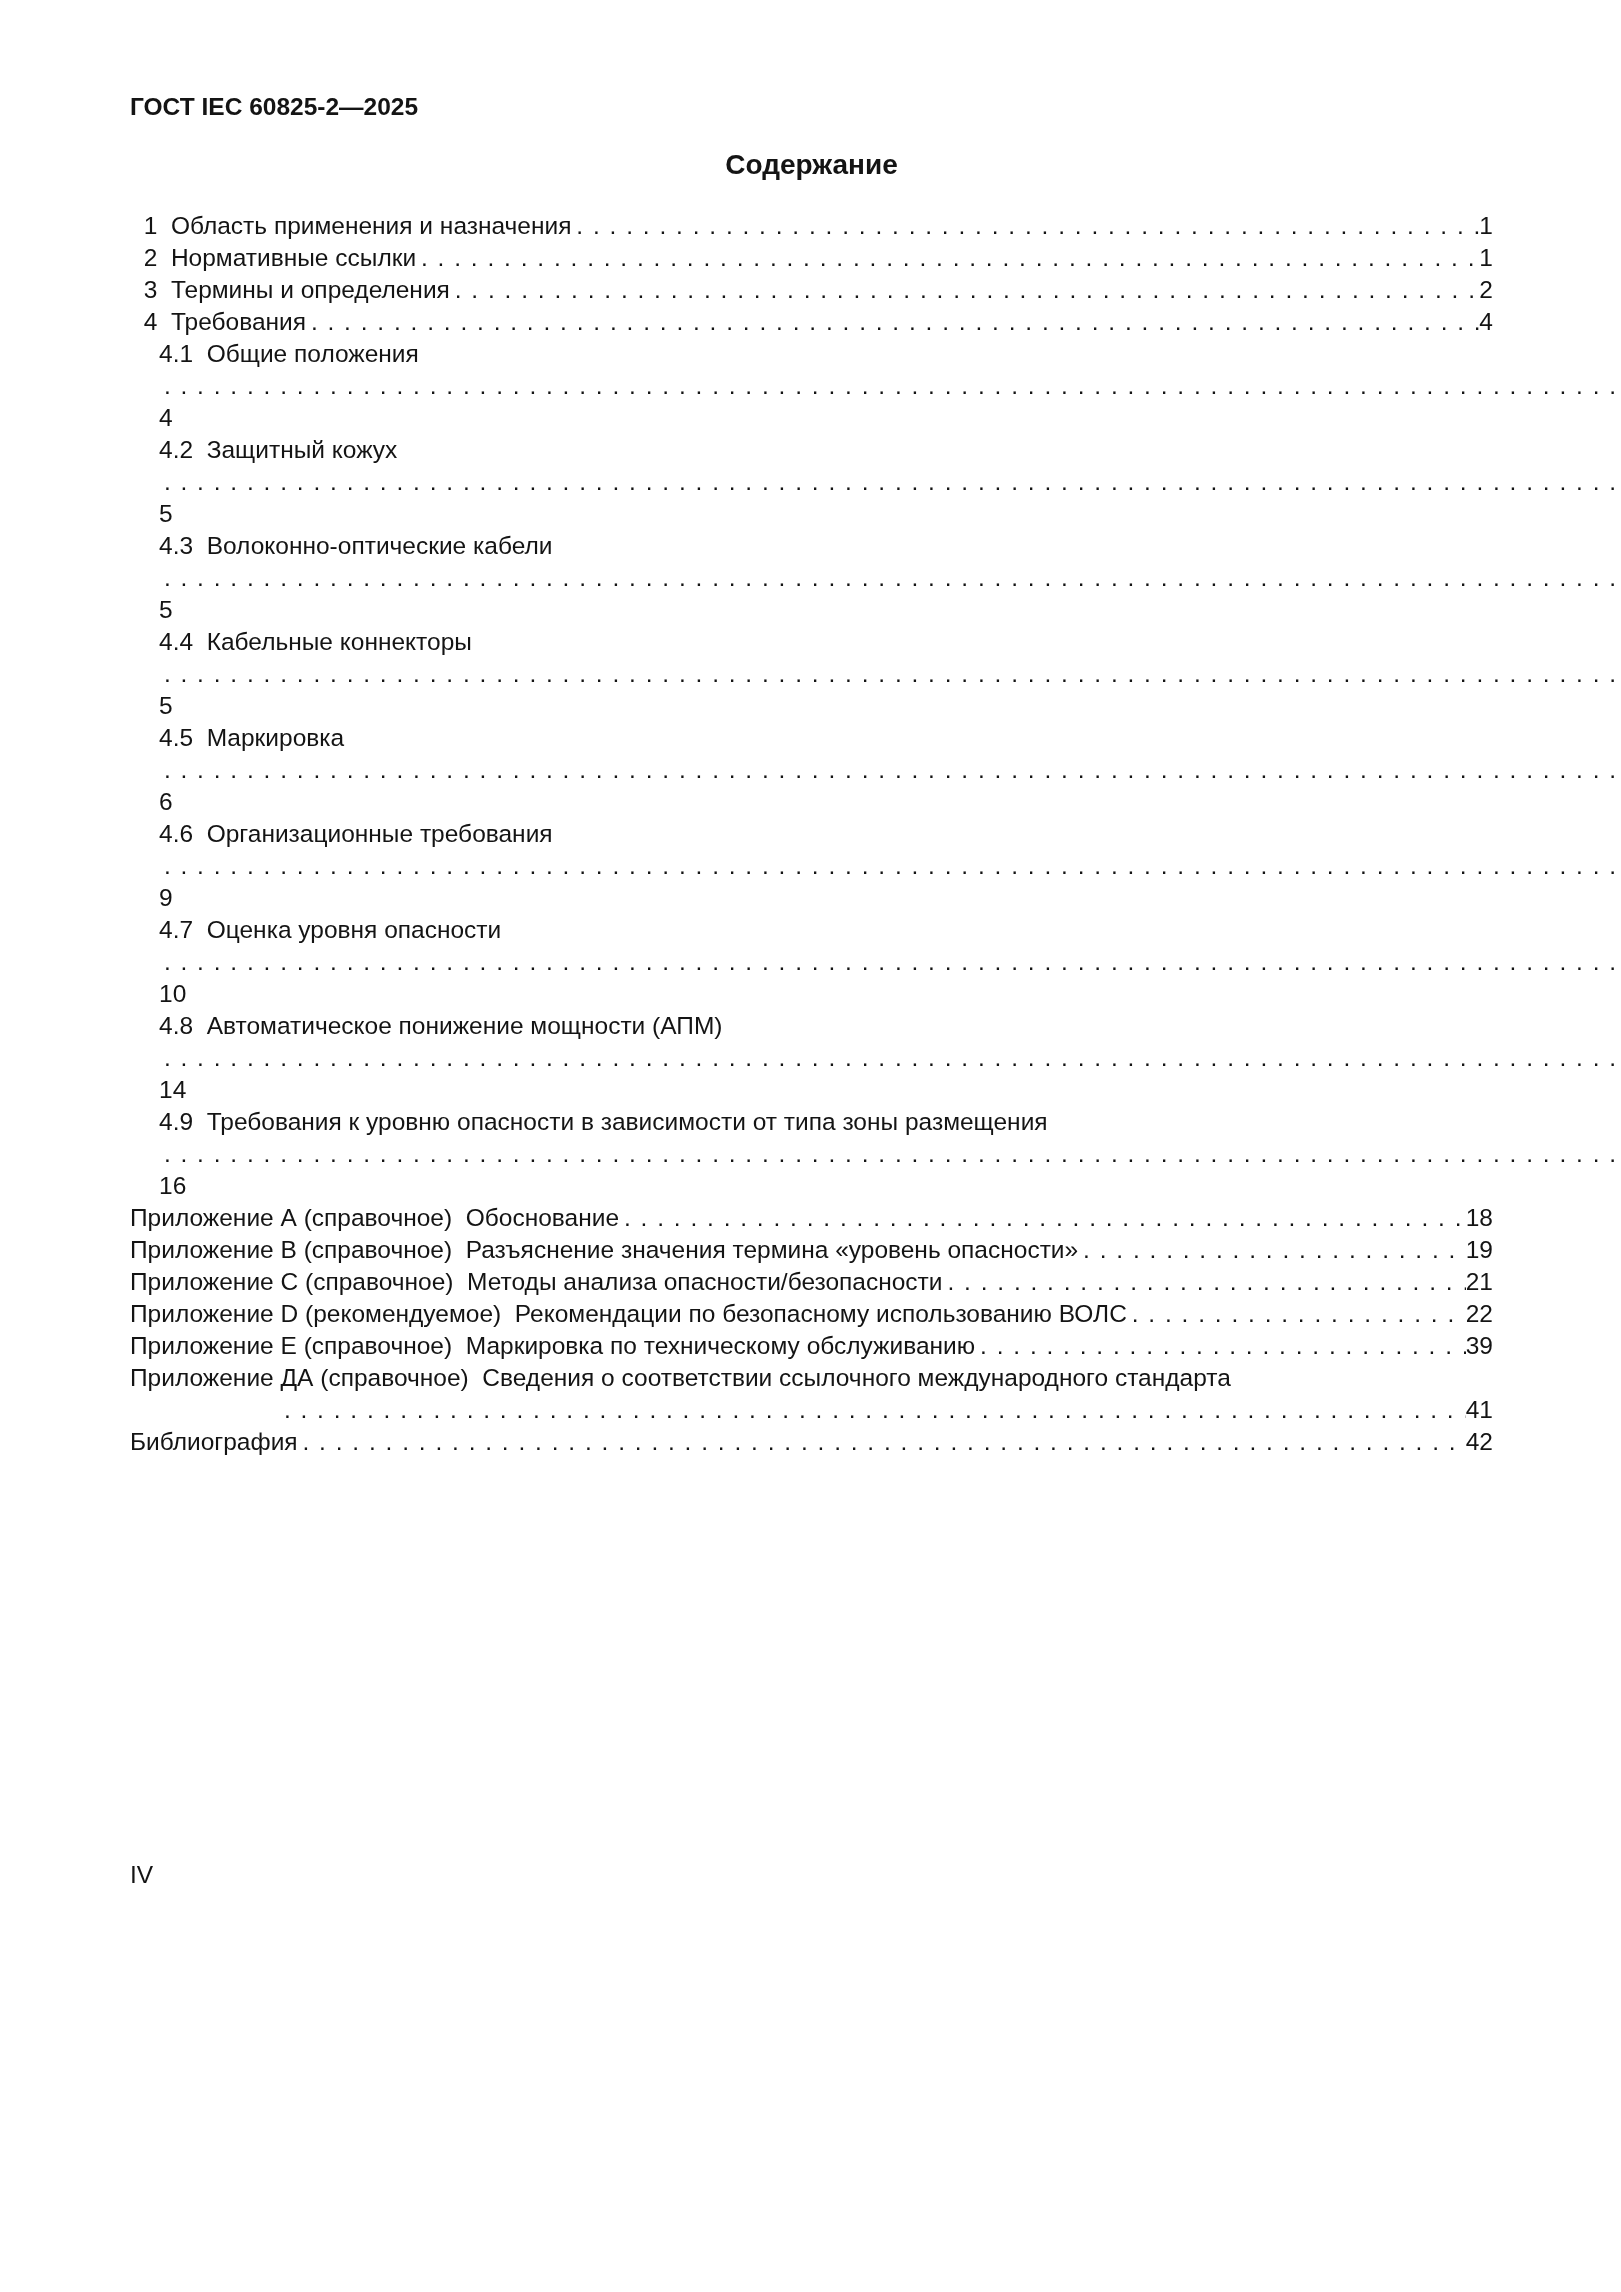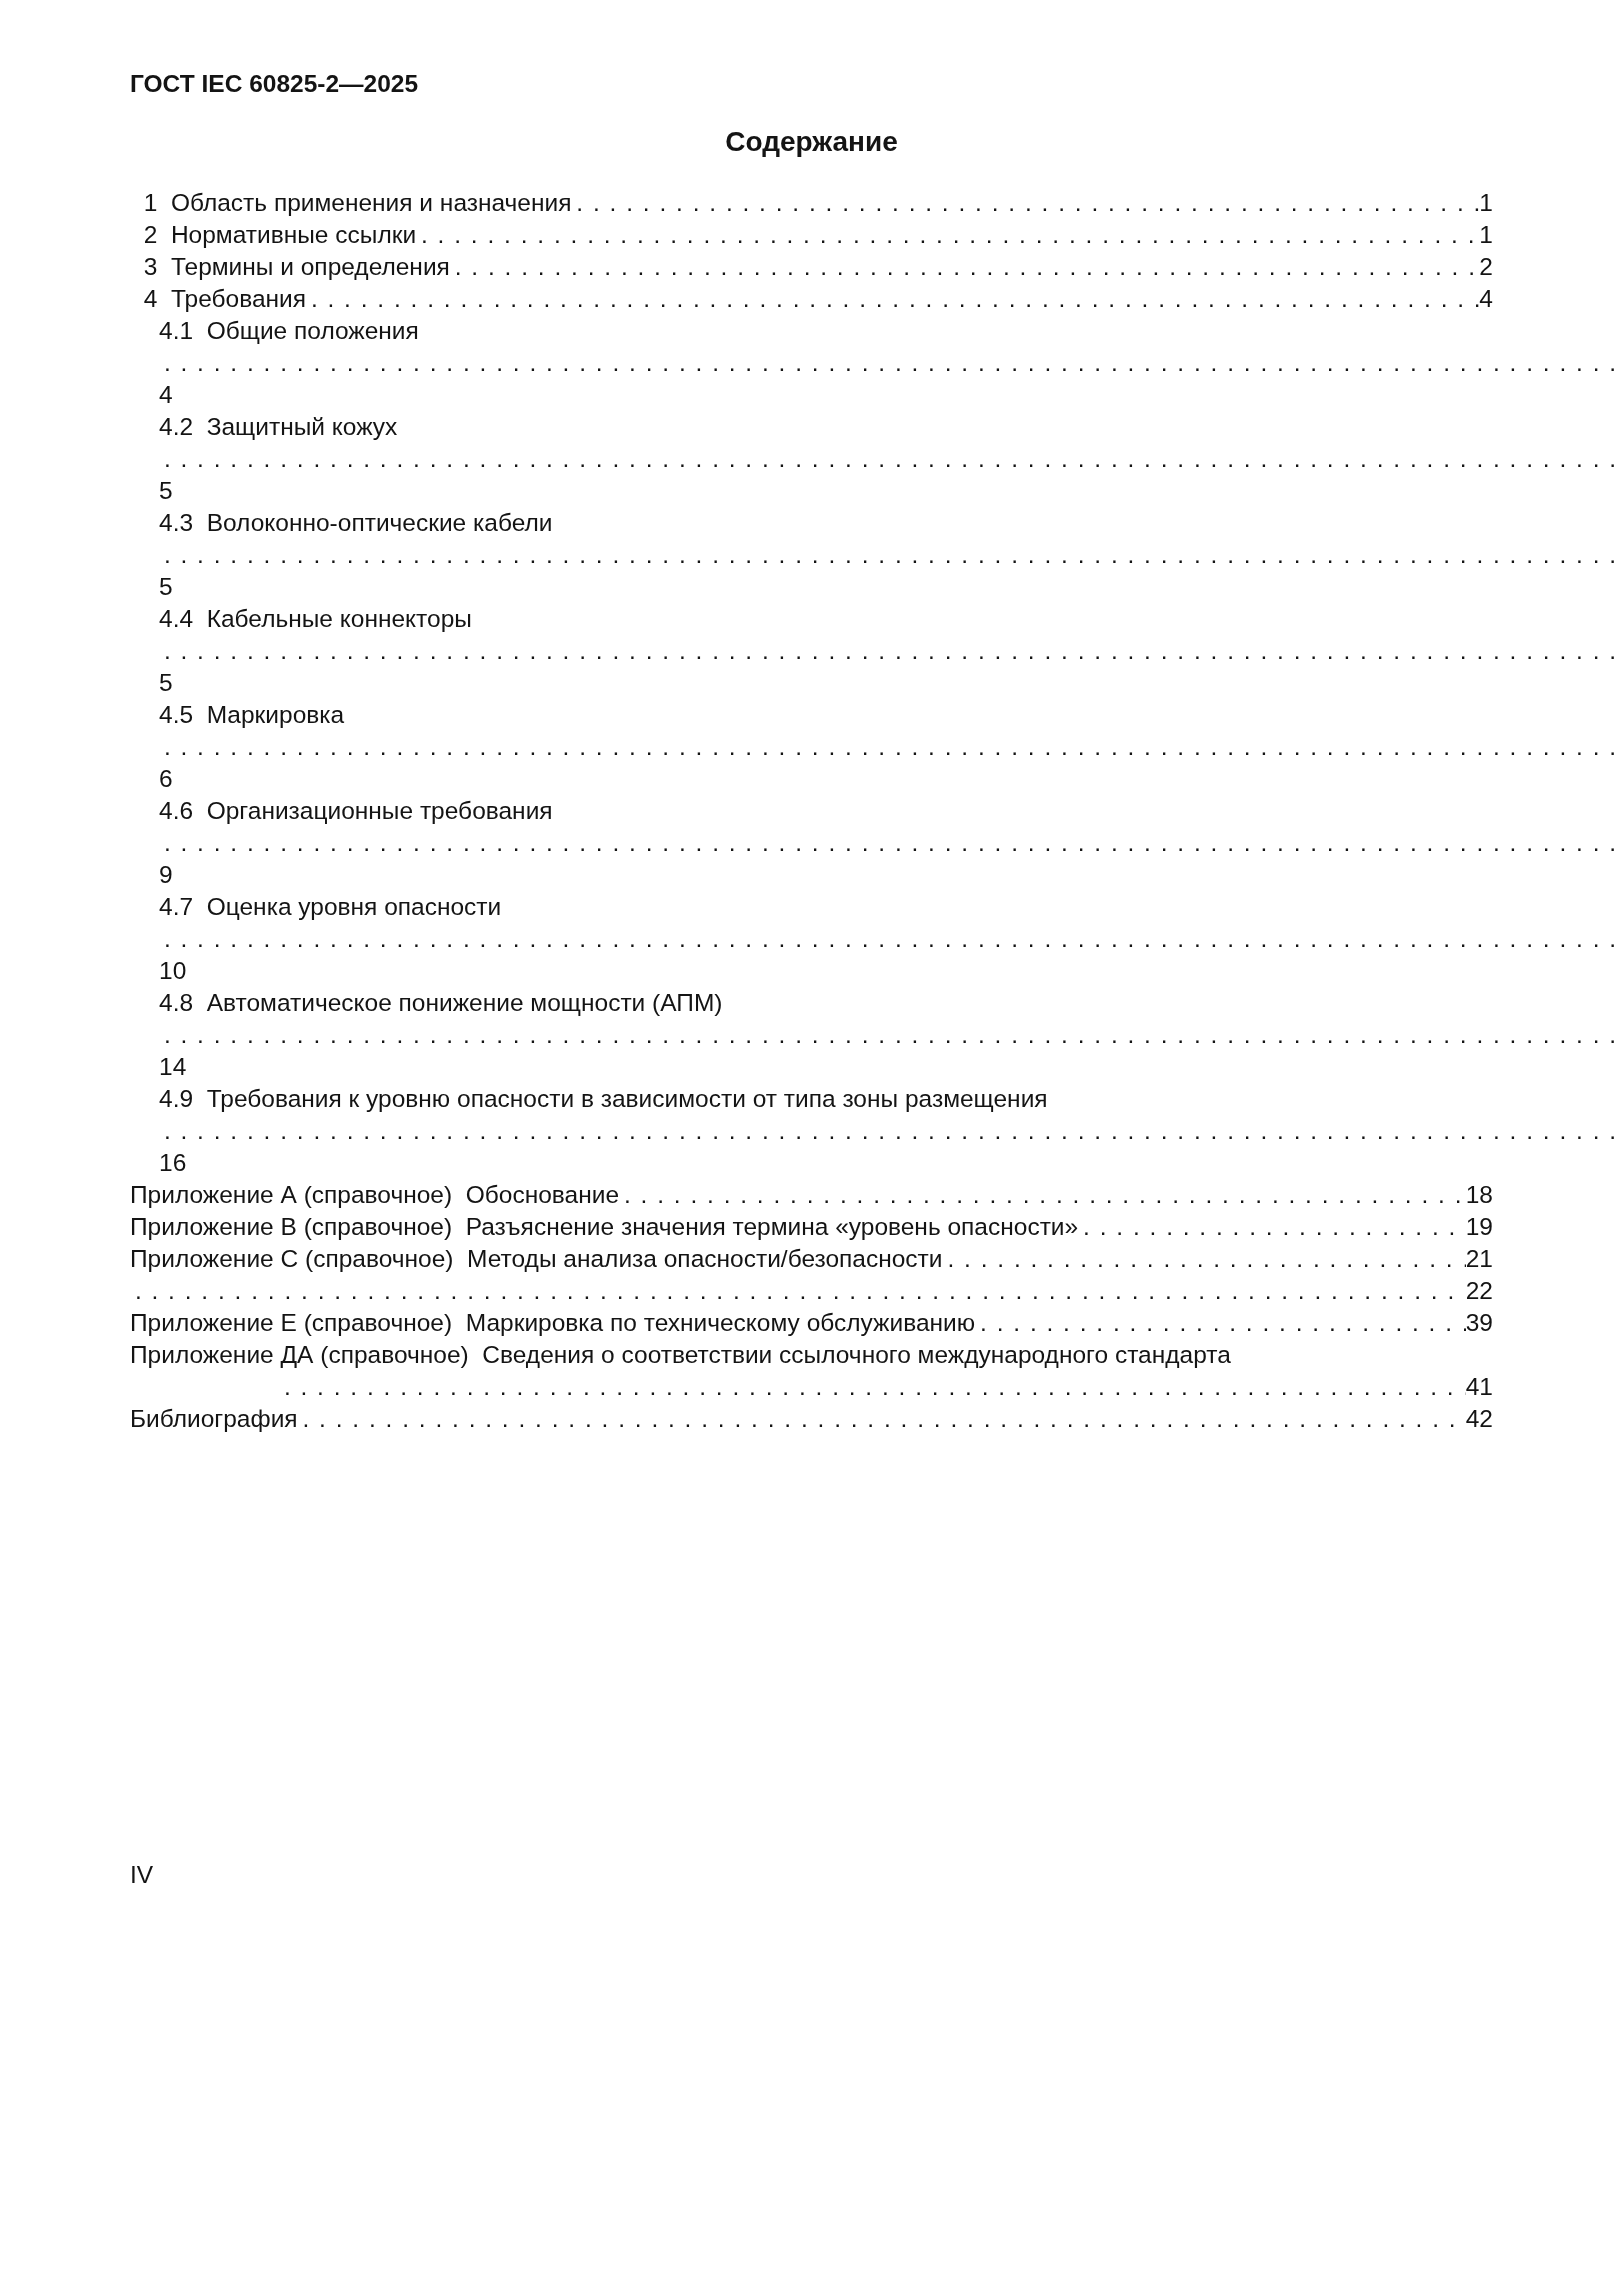--- a/index.html
+++ b/index.html
@@ -8,20 +8,21 @@
     position: relative;
     width: 1621px;
     height: 2293px;
     background: #ffffff;
     font-family: "Liberation Sans", sans-serif;
     color: #141414;
     overflow: hidden;
   }
   .content {
     padding: 69px 128px 0 130px;
+    margin-top: 23px;
   }
   .doc-number {
     font-weight: bold;
     font-size: 24.5px;
     line-height: 29px;
     white-space: pre;
   }
   .toc-title {
     text-align: center;
     font-weight: bold;
@@ -148,20 +149,21 @@
           <span class="toc-label">Приложение В (справочное)  Разъяснение значения термина «уровень опасности»</span>
           <span class="toc-dots">. . . . . . . . . . . . . . . . . . . . . . . . . . . . . . . . . . . . . . . . . . . . . . . . . . . . . . . . . . . . . . . . . . . . . . . . . . . . . . . . . . . . . . . . . . . . . . . . . . . . . . . . . . . . . . . . . . . . . . . . . . . . . . . . . . . . . . . . . . . . . . . . . . . . . . . . . . . . . . . . . . . . . . . . . . . . . . . . . . . . . . . . . . . . . . . . . . . . . . . . . . . . . . . . . . . . . . . . . . . . </span>
           <span class="toc-page">19</span>
         </div>
         <div class="toc-row indent-0">
           <span class="toc-label">Приложение С (справочное)  Методы анализа опасности/безопасности</span>
           <span class="toc-dots">. . . . . . . . . . . . . . . . . . . . . . . . . . . . . . . . . . . . . . . . . . . . . . . . . . . . . . . . . . . . . . . . . . . . . . . . . . . . . . . . . . . . . . . . . . . . . . . . . . . . . . . . . . . . . . . . . . . . . . . . . . . . . . . . . . . . . . . . . . . . . . . . . . . . . . . . . . . . . . . . . . . . . . . . . . . . . . . . . . . . . . . . . . . . . . . . . . . . . . . . . . . . . . . . . . . . . . . . . . . . </span>
           <span class="toc-page">21</span>
         </div>
         <div class="toc-row indent-0">
+          <span class="toc-label">Приложение D (рекомендуемое)  Рекомендации по безопасному использованию ВОЛС</span>
           <span class="toc-dots">. . . . . . . . . . . . . . . . . . . . . . . . . . . . . . . . . . . . . . . . . . . . . . . . . . . . . . . . . . . . . . . . . . . . . . . . . . . . . . . . . . . . . . . . . . . . . . . . . . . . . . . . . . . . . . . . . . . . . . . . . . . . . . . . . . . . . . . . . . . . . . . . . . . . . . . . . . . . . . . . . . . . . . . . . . . . . . . . . . . . . . . . . . . . . . . . . . . . . . . . . . . . . . . . . . . . . . . . . . . . </span>
           <span class="toc-page">22</span>
         </div>
         <div class="toc-row indent-0">
           <span class="toc-label">Приложение Е (справочное)  Маркировка по техническому обслуживанию</span>
           <span class="toc-dots">. . . . . . . . . . . . . . . . . . . . . . . . . . . . . . . . . . . . . . . . . . . . . . . . . . . . . . . . . . . . . . . . . . . . . . . . . . . . . . . . . . . . . . . . . . . . . . . . . . . . . . . . . . . . . . . . . . . . . . . . . . . . . . . . . . . . . . . . . . . . . . . . . . . . . . . . . . . . . . . . . . . . . . . . . . . . . . . . . . . . . . . . . . . . . . . . . . . . . . . . . . . . . . . . . . . . . . . . . . . . </span>
           <span class="toc-page">39</span>
         </div>
         <div class="toc-row indent-0">
           <span class="toc-label">Приложение ДА (справочное)  Сведения о соответствии ссылочного международного стандарта</span>

